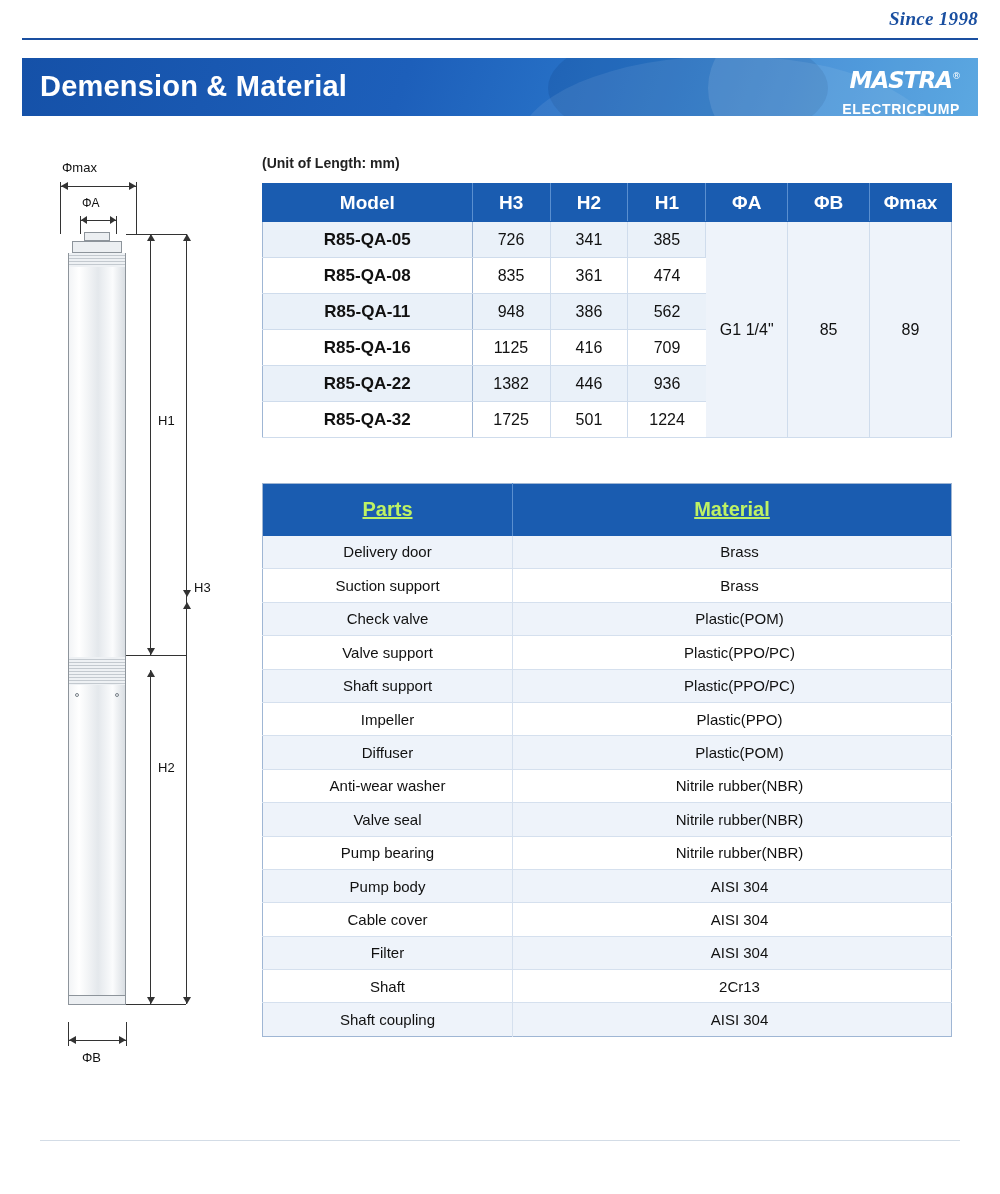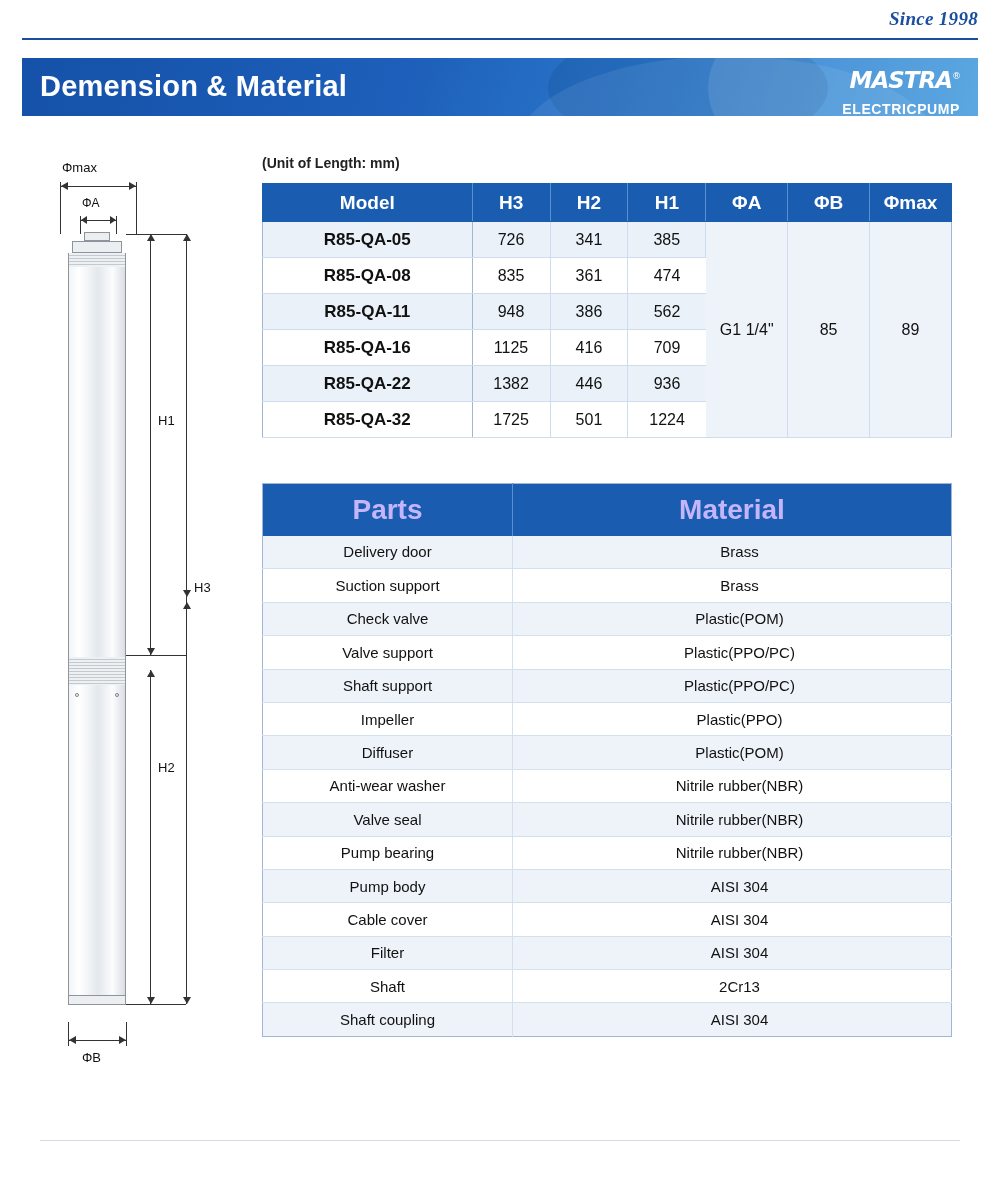--- a/index.html
+++ b/index.html
@@ -223,25 +223,26 @@
 
   .parts-table {
     position: absolute;
     left: 262px;
     top: 483px;
     width: 690px;
     border: 1px solid #9fb6d4;
   }
   .parts-table th {
     background: #1a5cb0;
-    color: #c4b5fd;
-    font-size: 28px;
+    color: #bef264;
+    font-size: 20px;
     font-weight: bold;
     height: 52px;
     border-right: 1px solid #5a8fd0;
+    text-decoration: underline;
   }
   .parts-table th:last-child { border-right: none; }
   .parts-table td {
     height: 33.4px;
     text-align: center;
     font-size: 15px;
     color: #111;
     border-bottom: 1px solid #d5e0ee;
     border-right: 1px solid #d5e0ee;
   }

